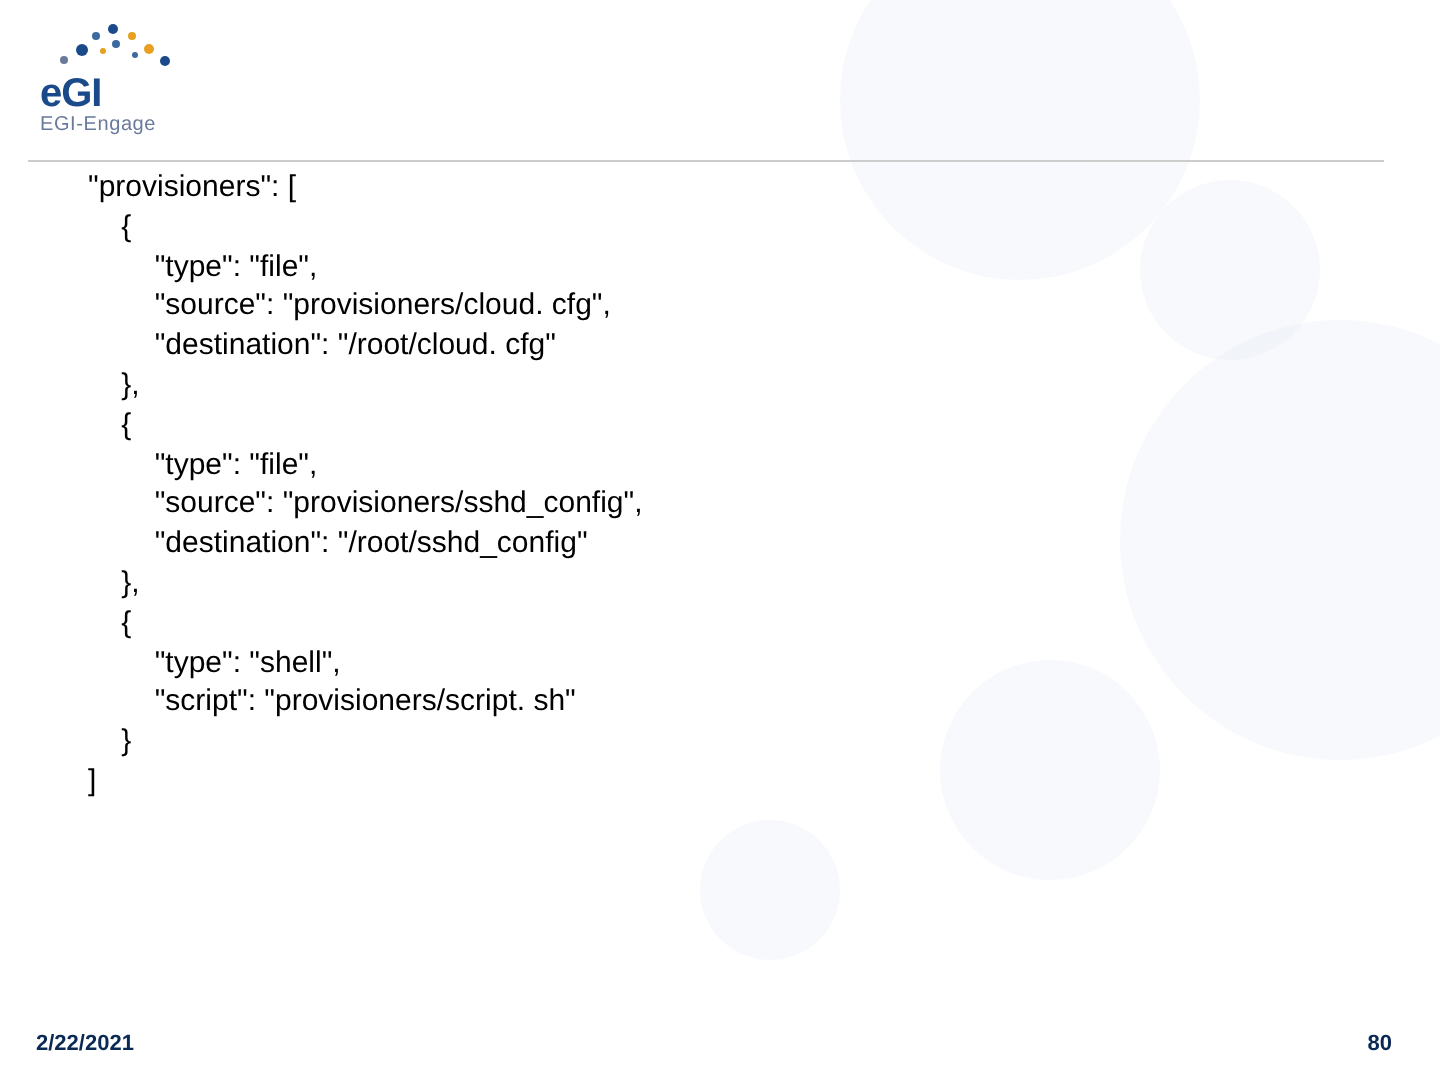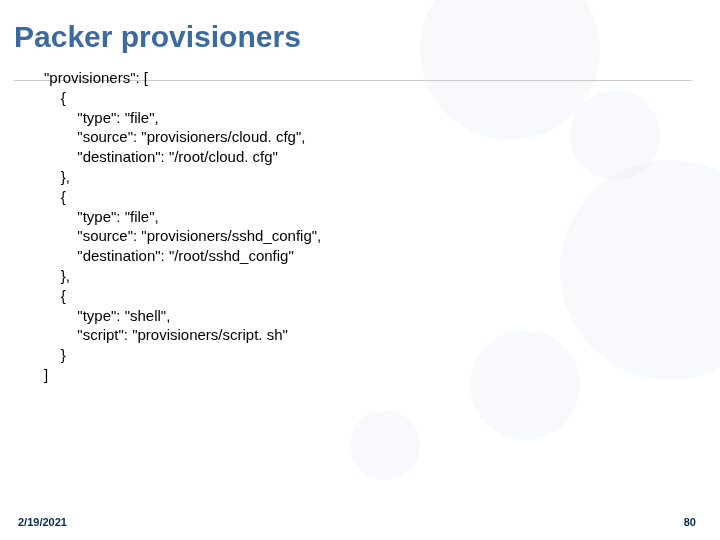--- a/index.html
+++ b/index.html
@@ -108,21 +108,36 @@
 
 <div class="bg-circles">
   <div class="circle" style="width:180px;height:180px;top:-40px;right:120px;"></div>
   <div class="circle" style="width:90px;height:90px;top:90px;right:60px;"></div>
   <div class="circle" style="width:220px;height:220px;top:160px;right:-60px;"></div>
   <div class="circle" style="width:110px;height:110px;top:330px;right:140px;"></div>
   <div class="circle" style="width:70px;height:70px;top:410px;right:300px;"></div>
 </div>
 
 <div class="header">
-  <div class="title">Packer provisioners</div>
+  <div class="logo">
+    <div class="logo-dots">
+      <span style="width:5px;height:5px;background:#1a4a8a;left:30px;top:2px;"></span>
+      <span style="width:4px;height:4px;background:#3b6aa0;left:22px;top:6px;"></span>
+      <span style="width:4px;height:4px;background:#e8a020;left:40px;top:6px;"></span>
+      <span style="width:6px;height:6px;background:#1a4a8a;left:14px;top:12px;"></span>
+      <span style="width:5px;height:5px;background:#e8a020;left:48px;top:12px;"></span>
+      <span style="width:4px;height:4px;background:#6a7a9a;left:6px;top:18px;"></span>
+      <span style="width:5px;height:5px;background:#1a4a8a;left:56px;top:18px;"></span>
+      <span style="width:4px;height:4px;background:#3b6aa0;left:32px;top:10px;"></span>
+      <span style="width:3px;height:3px;background:#e8a020;left:26px;top:14px;"></span>
+      <span style="width:3px;height:3px;background:#3b6aa0;left:42px;top:16px;"></span>
+    </div>
+    <div class="logo-text">eGI</div>
+    <div class="logo-sub">EGI-Engage</div>
+  </div>
 </div>
 
 <div class="rule"></div>
 
 <div class="content"><span>"provisioners": [</span>
 <span>    {</span>
 <span>        "type": "file",</span>
 <span>        "source": "provisioners/cloud. cfg",</span>
 <span>        "destination": "/root/cloud. cfg"</span>
 <span>    },</span>
@@ -131,15 +146,15 @@
 <span>        "source": "provisioners/sshd_config",</span>
 <span>        "destination": "/root/sshd_config"</span>
 <span>    },</span>
 <span>    {</span>
 <span>        "type": "shell",</span>
 <span>        "script": "provisioners/script. sh"</span>
 <span>    }</span>
 <span>]</span></div>
 
 <div class="footer">
-  <span>2/19/2021</span>
+  <span>2/22/2021</span>
   <span>80</span>
 </div>
 
 </body></html>

